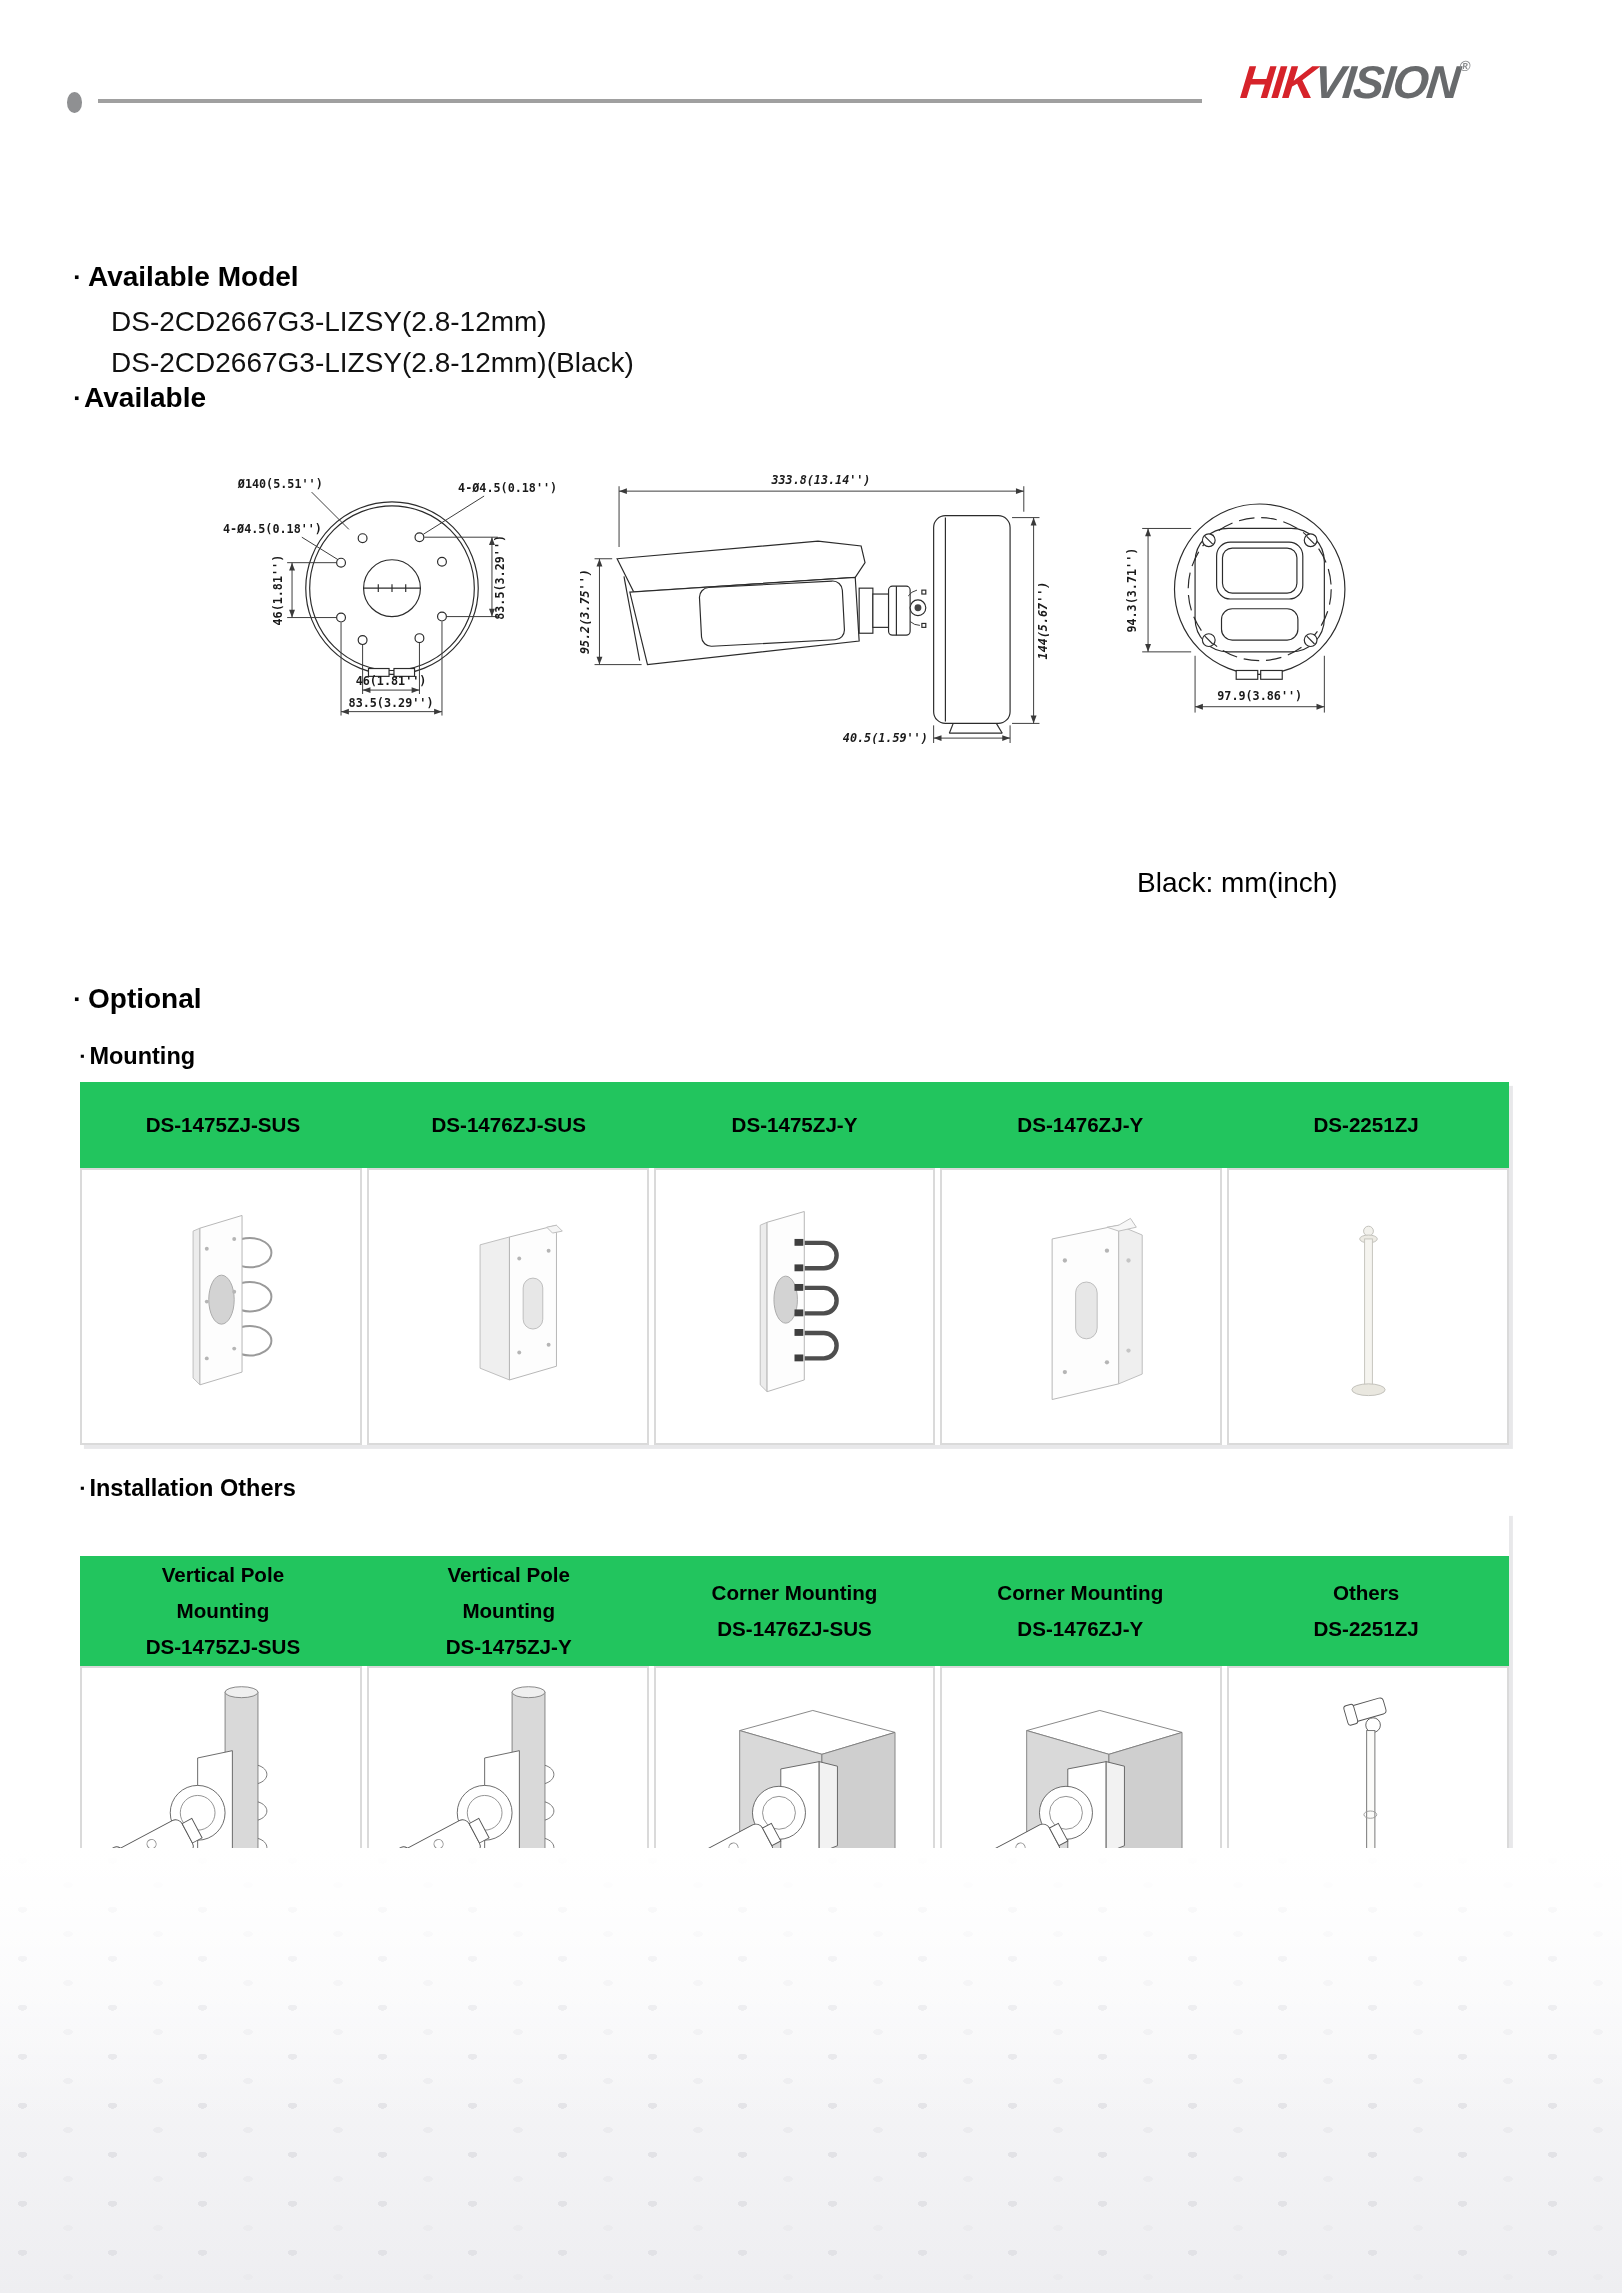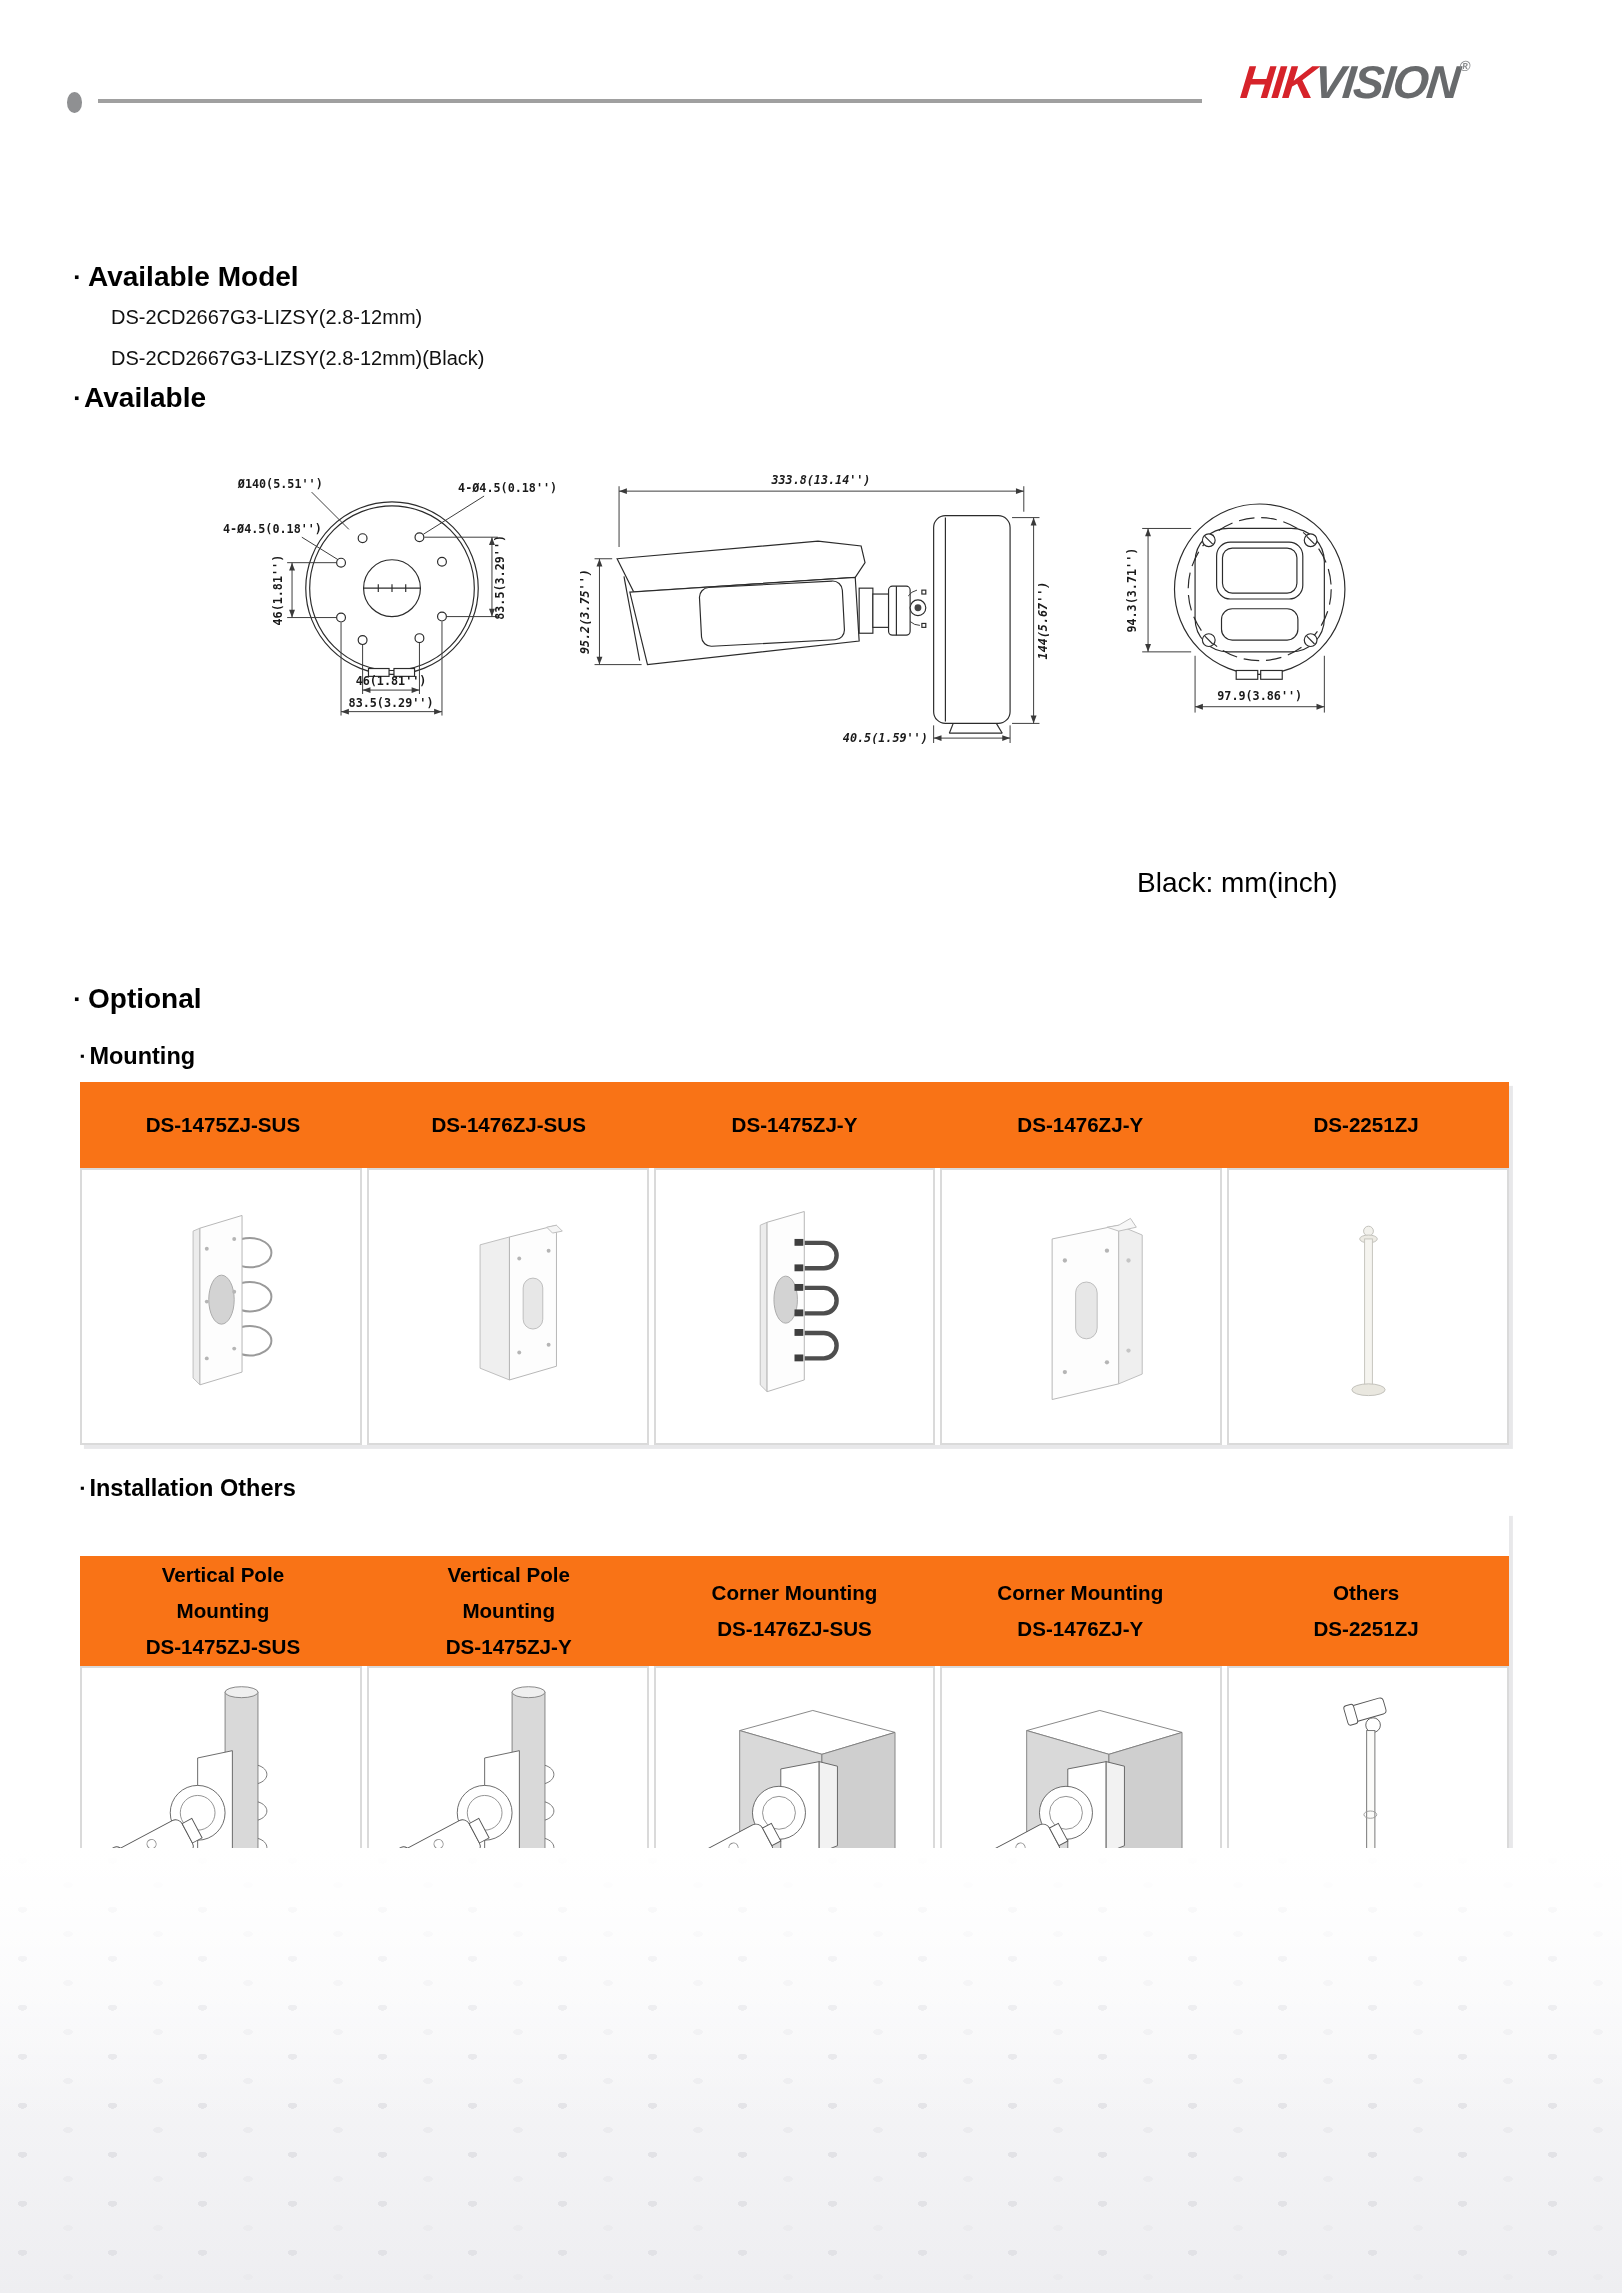--- a/index.html
+++ b/index.html
@@ -12,33 +12,33 @@
         letter-spacing:-2px;transform:skewX(-6deg);white-space:nowrap;line-height:1;}
   .logo .hik{color:#d6232a;}
   .logo .vision{color:#686a6c;}
   .logo .reg{font-size:14.7px;font-style:normal;color:#8a8c8e;vertical-align:27.4px;letter-spacing:0;}
   
   .sec-h{position:absolute;display:flex;align-items:center;font-weight:700;white-space:nowrap;}
   .sec-h .bullet{font-size:14.7px;margin-right:8.8px;line-height:1;}
   .h-lg{font-size:28px;}
   .h-md{font-size:23.5px;}
   .h-md .bullet{font-size:12.7px;margin-right:4.9px;}
-  .model-line{position:absolute;left:111px;font-size:20px;color:#111;white-space:nowrap;}
+  .model-line{position:absolute;left:111px;font-size:28px;color:#111;white-space:nowrap;}
   .unit-note{position:absolute;left:1137px;top:867px;font-size:28px;font-weight:500;white-space:nowrap;}
   
   .drawing{position:absolute;}
   .drawing svg{display:block;}
   .dim-text{font-family:"DejaVu Sans Mono",monospace;font-size:12px;font-weight:700;fill:#1a1a1a;}
   .cad{stroke:#2b2b2b;fill:none;stroke-width:1.2;}
   .cadf{stroke:#2b2b2b;fill:#ffffff;stroke-width:1.2;}
   .dim{stroke:#3a3a3a;stroke-width:1;fill:none;}
   .arr{fill:#3a3a3a;stroke:none;}
   
   .tbl{position:absolute;left:80px;width:1429px;box-shadow:3.9px 3.9px 0 #e8e8ea;}
-  .tbl-head{display:flex;background:#f97316;}
+  .tbl-head{display:flex;background:#22c55e;}
   .tbl-head .hc{flex:1;display:flex;flex-direction:column;align-items:center;justify-content:center;
                 font-weight:700;font-size:20.6px;text-align:center;}
   .tbl-head .hc span{display:block;line-height:36px;}
   .tbl-body{display:flex;gap:4.9px;background:#ffffff;}
   .tbl-body .bc{flex:1;background:#fff;border:2px solid #dadada;display:flex;align-items:center;justify-content:center;}
   .acc-head{height:86px;}
   .acc-body{height:277px;}
   .inst-head{height:110px;margin-top:44px;}
   .inst-body{height:279px;}
   

